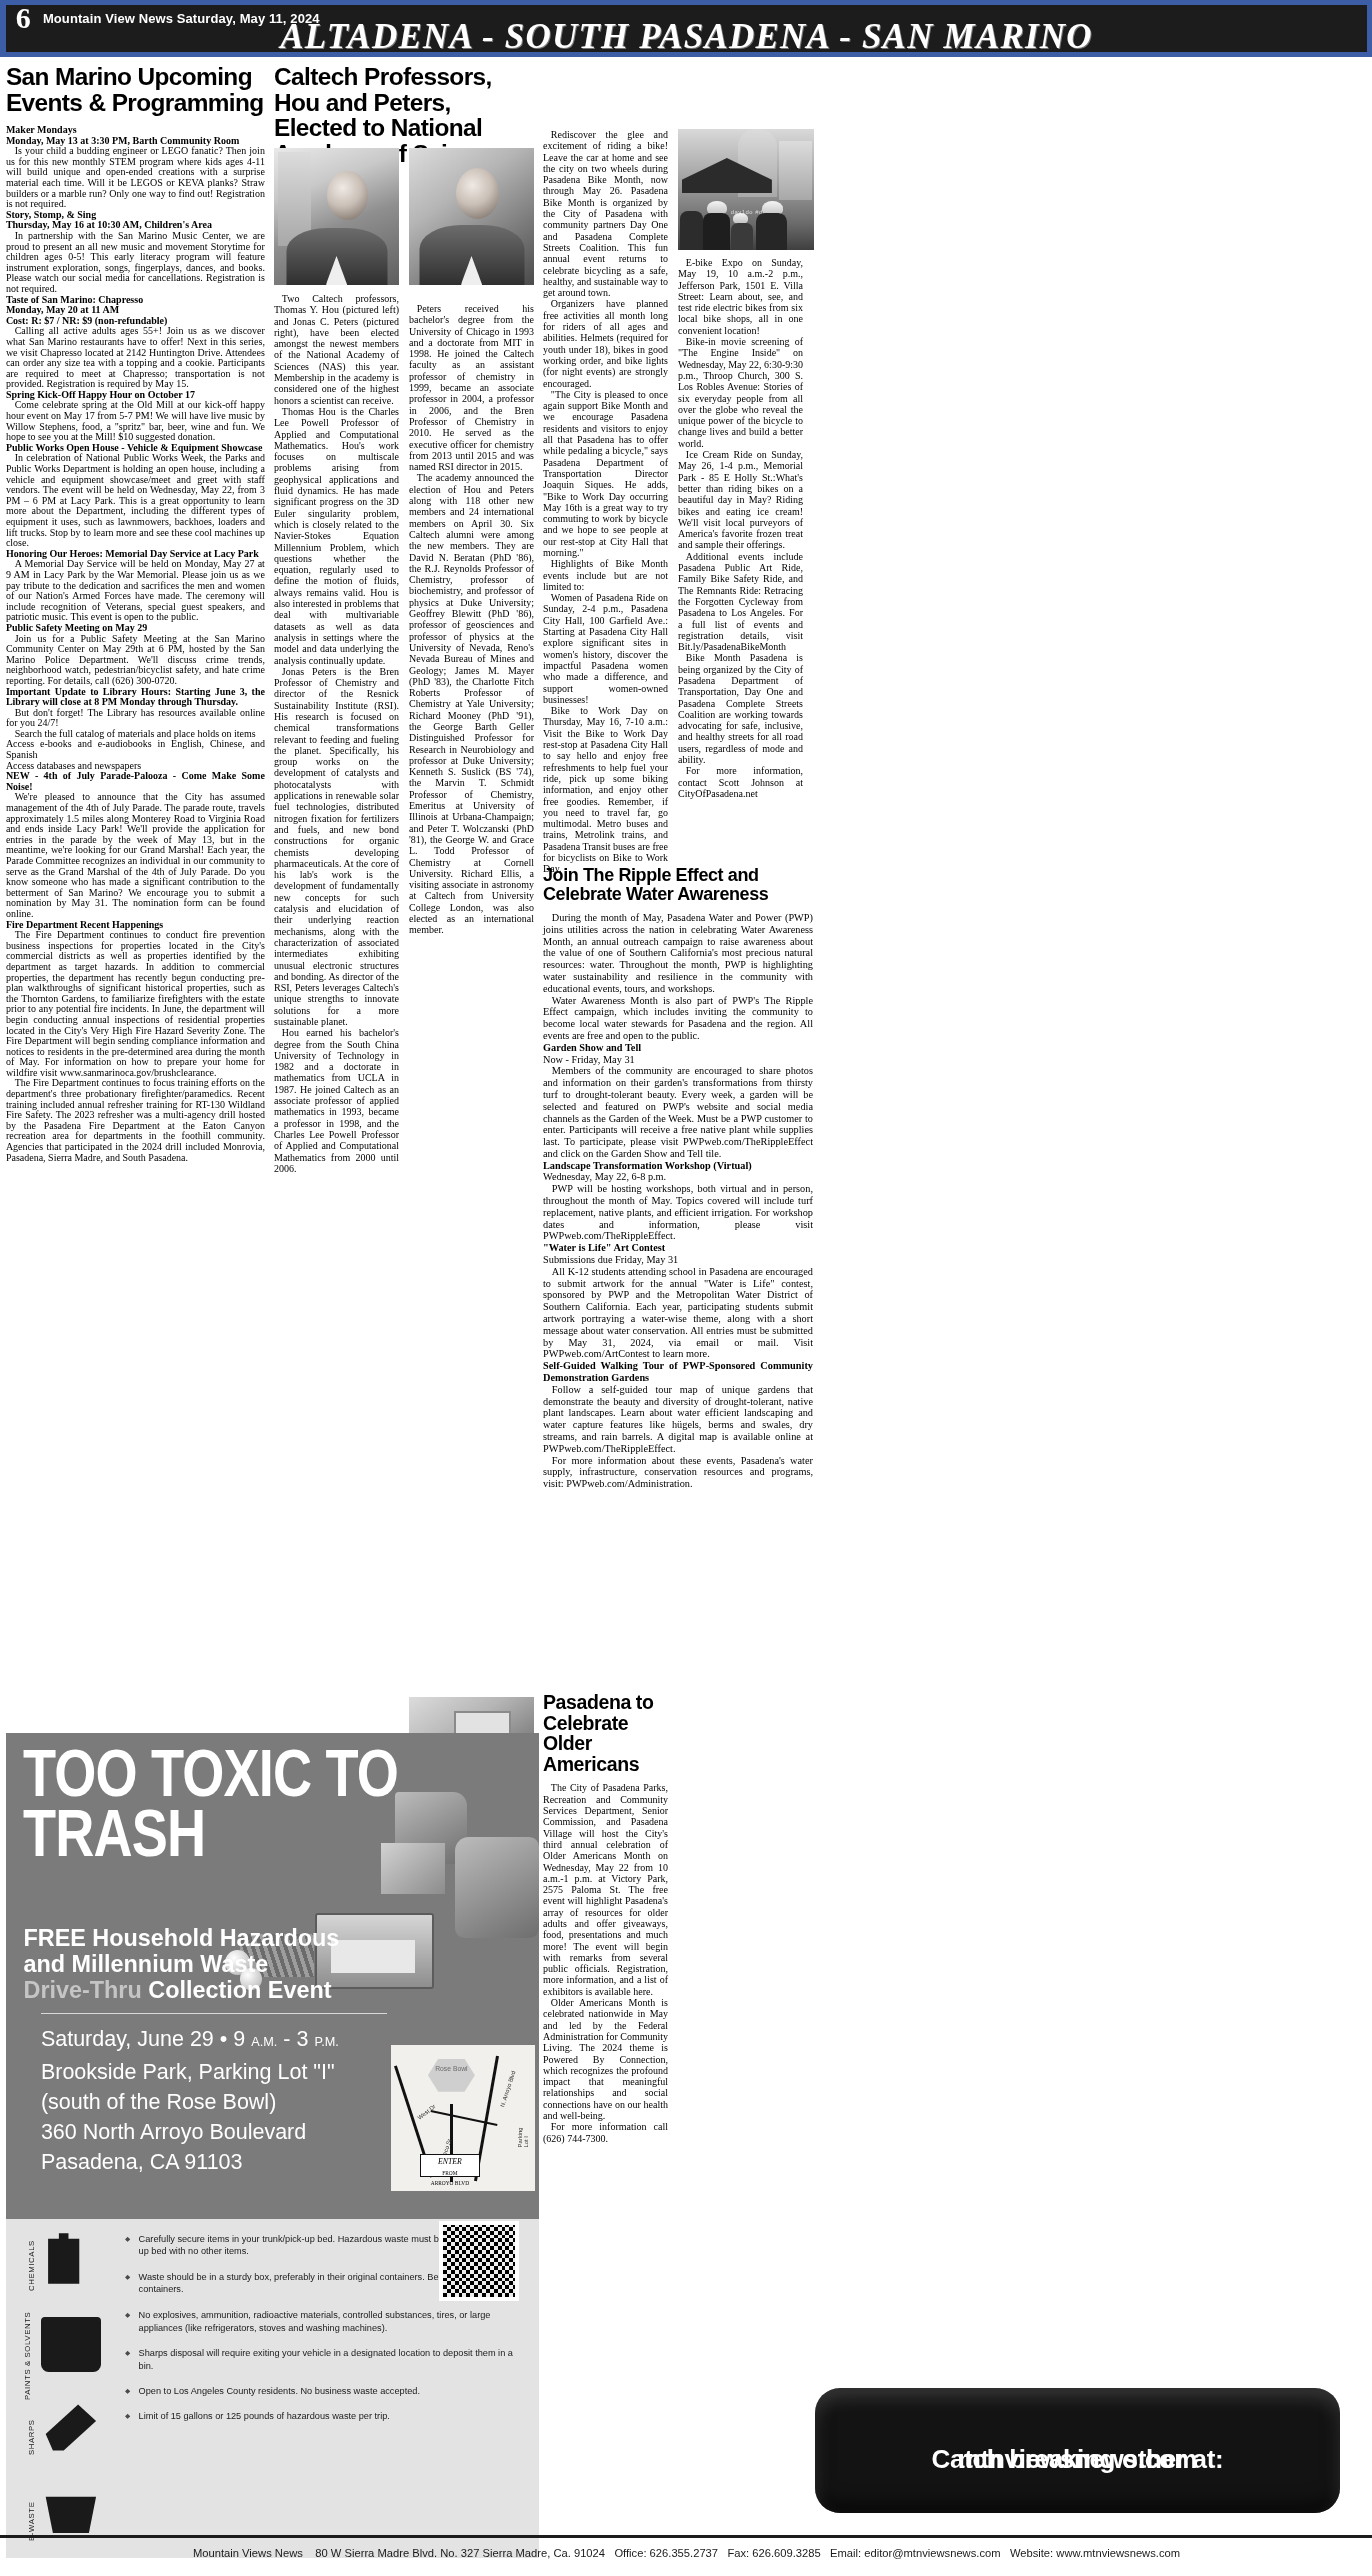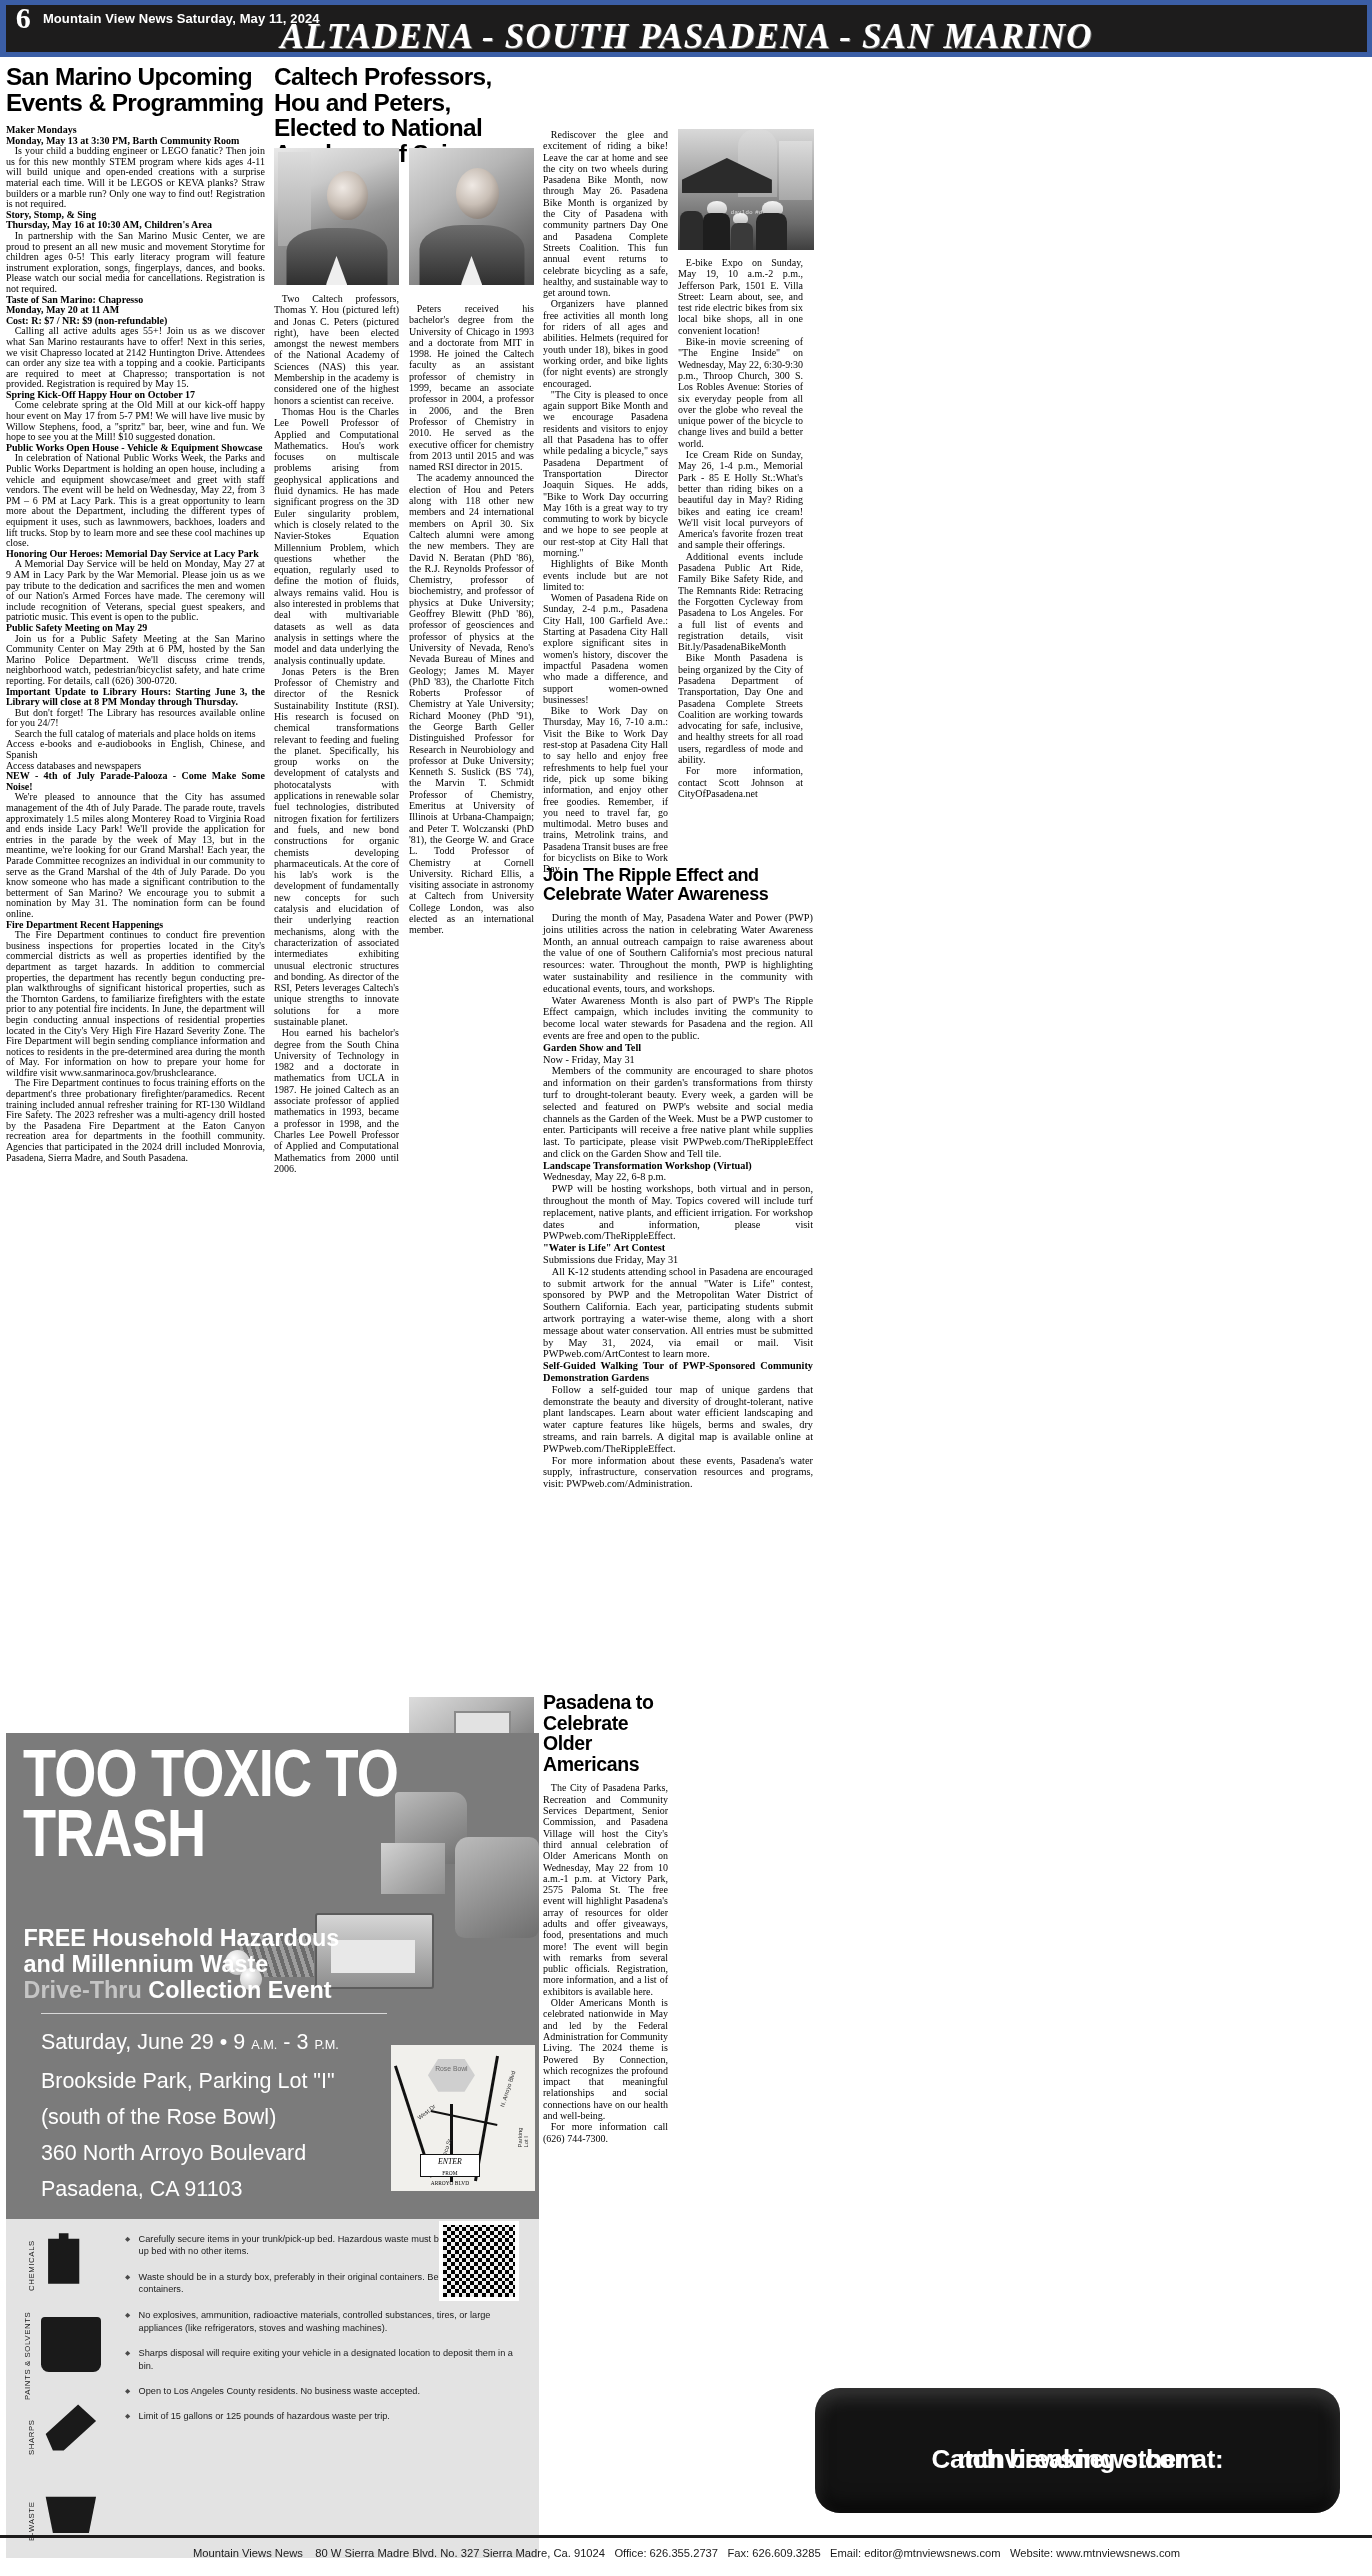--- a/index.html
+++ b/index.html
@@ -163,21 +163,21 @@
     font-family:"Liberation Sans",sans-serif;
     font-weight:bold;font-size:23.4px;line-height:26px;color:#fff;
   }
   .tox-sub .gray{color:#c5c5c5;}
   .tox-rule{
     position:absolute;left:35px;top:280px;width:346px;height:1px;background:#d9d9d9;
   }
   .tox-when{
     position:absolute;left:35px;top:291px;width:410px;
     font-family:"Liberation Sans",sans-serif;
-    font-weight:normal;font-size:21.5px;line-height:36px;color:#fff;
+    font-weight:normal;font-size:21.5px;line-height:30px;color:#fff;
   }
   .tox-when .sm{font-size:12.7px;}
   .tox-map{
     position:absolute;left:385px;top:312px;width:144px;height:146px;
     background:#f1f0ec;overflow:hidden;
   }
   .map-rb{
     position:absolute;left:37px;top:13.7px;width:47px;height:33px;
     background:#cfcfcf;
     clip-path:polygon(22% 0,78% 0,100% 50%,78% 100%,22% 100%,0 50%);

